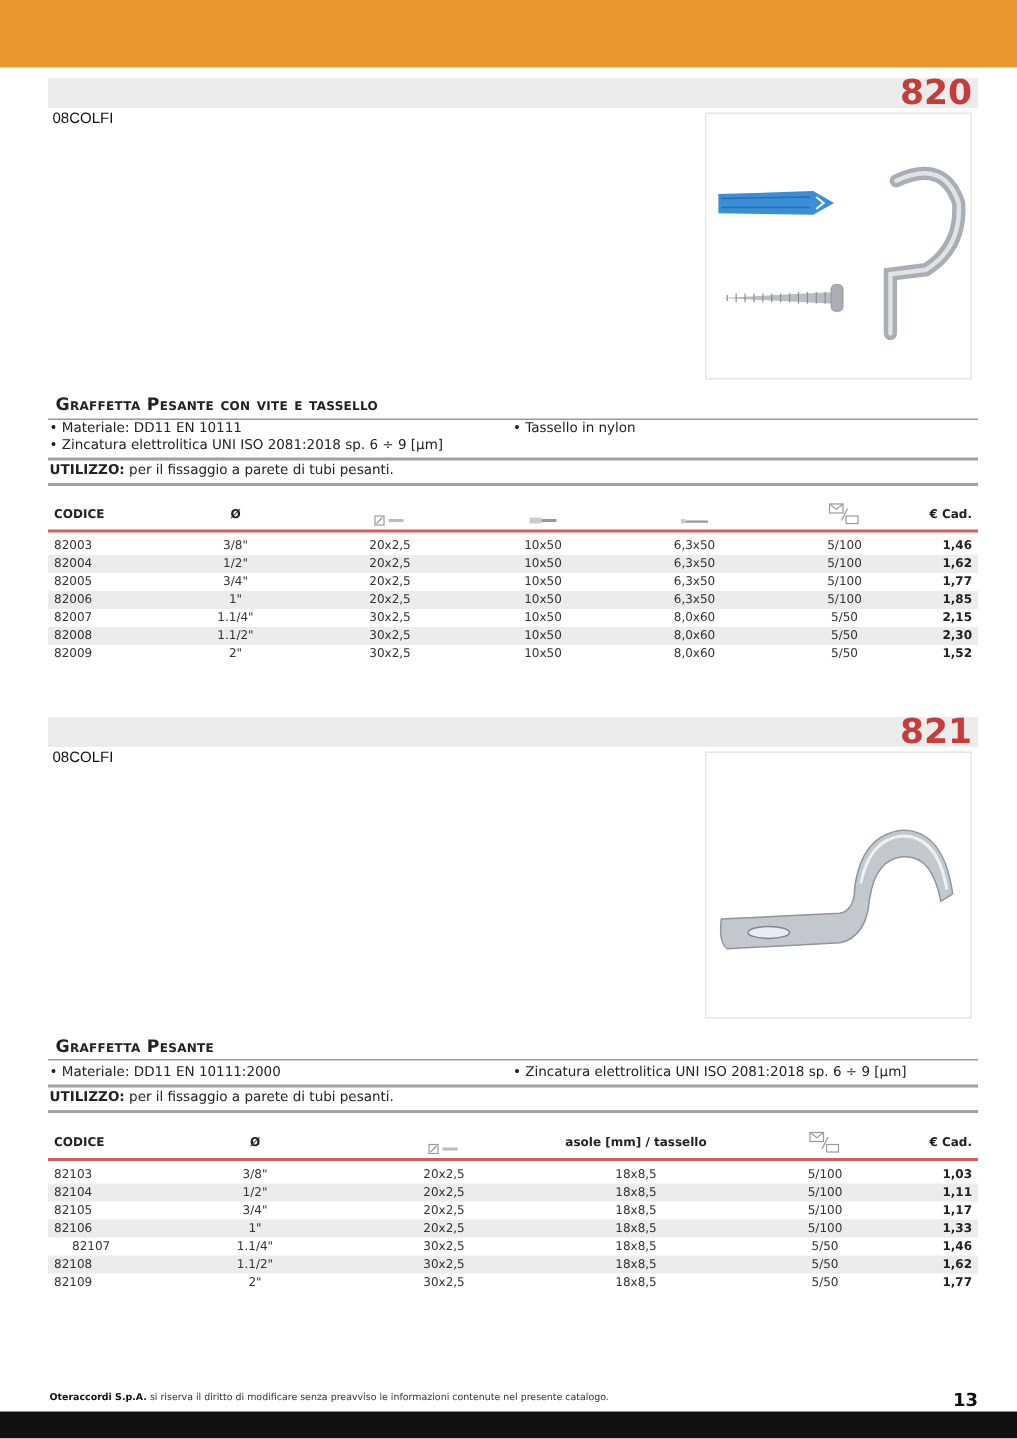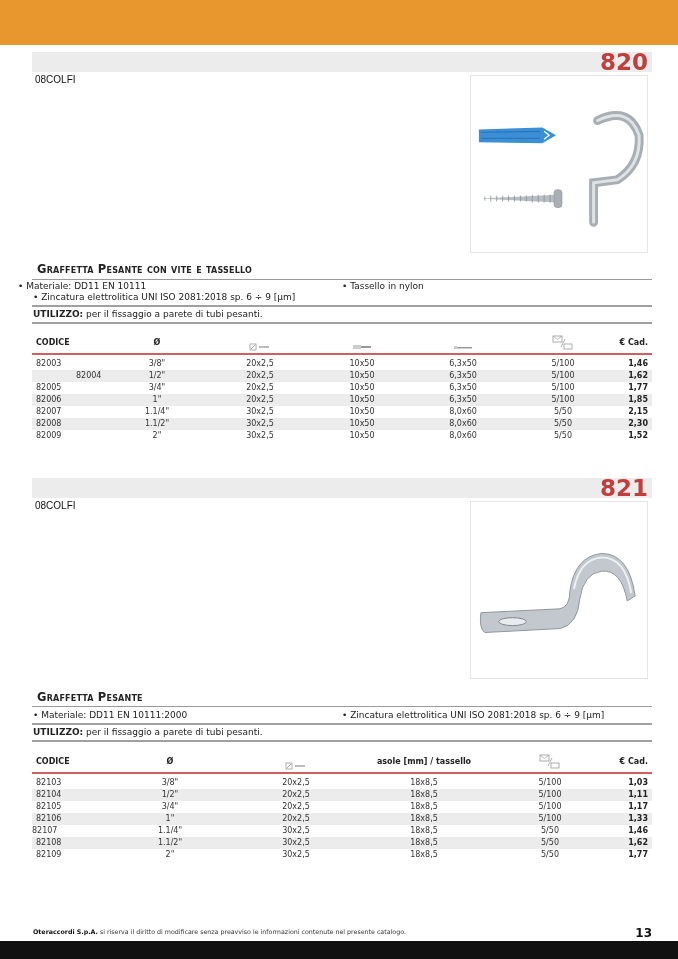--- a/index.html
+++ b/index.html
@@ -69,21 +69,21 @@
       <path d="M14 122 L14 126 M20 121 L20 127 M26 121 L26 127 M32 121 L32 127 M38 121 L38 127 M44 121 L44 127 M50 121 L50 127 M56 121 L56 127 M62 120 L62 128 M68 120 L68 128 M74 120 L74 128 M80 120 L80 128" stroke="#888e94" stroke-width="0.8"></path>
       <rect x="84" y="115" width="8" height="18" rx="3" fill="#a9afb5" stroke="#8a9096" stroke-width="0.6"></rect>
 
       <path d="M128 45 Q160 30 170 60 Q172 90 148 105 L124 108 L124 148" stroke="#a8aeb4" stroke-width="9" fill="none" stroke-linecap="round"></path>
       <path d="M128 45 Q160 30 170 60 Q172 90 148 105 L124 108 L124 148" stroke="#dfe3e6" stroke-width="3" fill="none" stroke-linecap="round"></path>
     </svg>
   </div>
 
   <div class="title" style="top:262px;">Graffetta Pesante con vite e tassello</div>
   <div class="rule" style="top:279px;"></div>
-  <div class="spec" style="left:18px; top:281px;">• Materiale: DD11 EN 10111</div>
+  <div class="spec" style="left:33px; top:281px;">• Materiale: DD11 EN 10111</div>
   <div class="spec" style="left:33px; top:292px;">• Zincatura elettrolitica UNI ISO 2081:2018 sp. 6 ÷ 9 [μm]</div>
   <div class="spec" style="left:342px; top:281px;">• Tassello in nylon</div>
   <div class="rule thick" style="top:305px;"></div>
   <div class="usage" style="top:309px;">
     <b>UTILIZZO:</b><span> per il fissaggio a parete di tubi pesanti.</span>
   </div>
   <div class="rule thick" style="top:322px;"></div>
 
   <div class="table" style="top:333px;">
     <div class="thead">
@@ -122,21 +122,21 @@
         <div class="row">
           <span class="td" style="left: 4px;">82003</span>
           <span class="td c" style="left: 125px;">3/8"</span>
           <span class="td c" style="left: 228px;">20x2,5</span>
           <span class="td c" style="left: 330px;">10x50</span>
           <span class="td c" style="left: 431px;">6,3x50</span>
           <span class="td c" style="left: 531px;">5/100</span>
           <span class="td r">1,46</span>
         </div>
         <div class="row alt">
-          <span class="td" style="left: 4px; margin-left: 40px;">82004</span>
+          <span class="td" style="left: 4px;">82004</span>
           <span class="td c" style="left: 125px;">1/2"</span>
           <span class="td c" style="left: 228px;">20x2,5</span>
           <span class="td c" style="left: 330px;">10x50</span>
           <span class="td c" style="left: 431px;">6,3x50</span>
           <span class="td c" style="left: 531px;">5/100</span>
           <span class="td r">1,62</span>
         </div>
         <div class="row">
           <span class="td" style="left: 4px;">82005</span>
           <span class="td c" style="left: 125px;">3/4"</span>
@@ -259,21 +259,21 @@
         </div>
         <div class="row alt">
           <span class="td" style="left: 4px;">82106</span>
           <span class="td c" style="left: 138px;">1"</span>
           <span class="td c" style="left: 264px;">20x2,5</span>
           <span class="td c" style="left: 392px;">18x8,5</span>
           <span class="td c" style="left: 518px;">5/100</span>
           <span class="td r">1,33</span>
         </div>
         <div class="row">
-          <span class="td" style="left: 0;">82107</span>
+          <span class="td" style="left: 16px;">82107</span>
           <span class="td c" style="left: 138px;">1.1/4"</span>
           <span class="td c" style="left: 264px;">30x2,5</span>
           <span class="td c" style="left: 392px;">18x8,5</span>
           <span class="td c" style="left: 518px;">5/50</span>
           <span class="td r">1,46</span>
         </div>
         <div class="row alt">
           <span class="td" style="left: 4px;">82108</span>
           <span class="td c" style="left: 138px;">1.1/2"</span>
           <span class="td c" style="left: 264px;">30x2,5</span>

